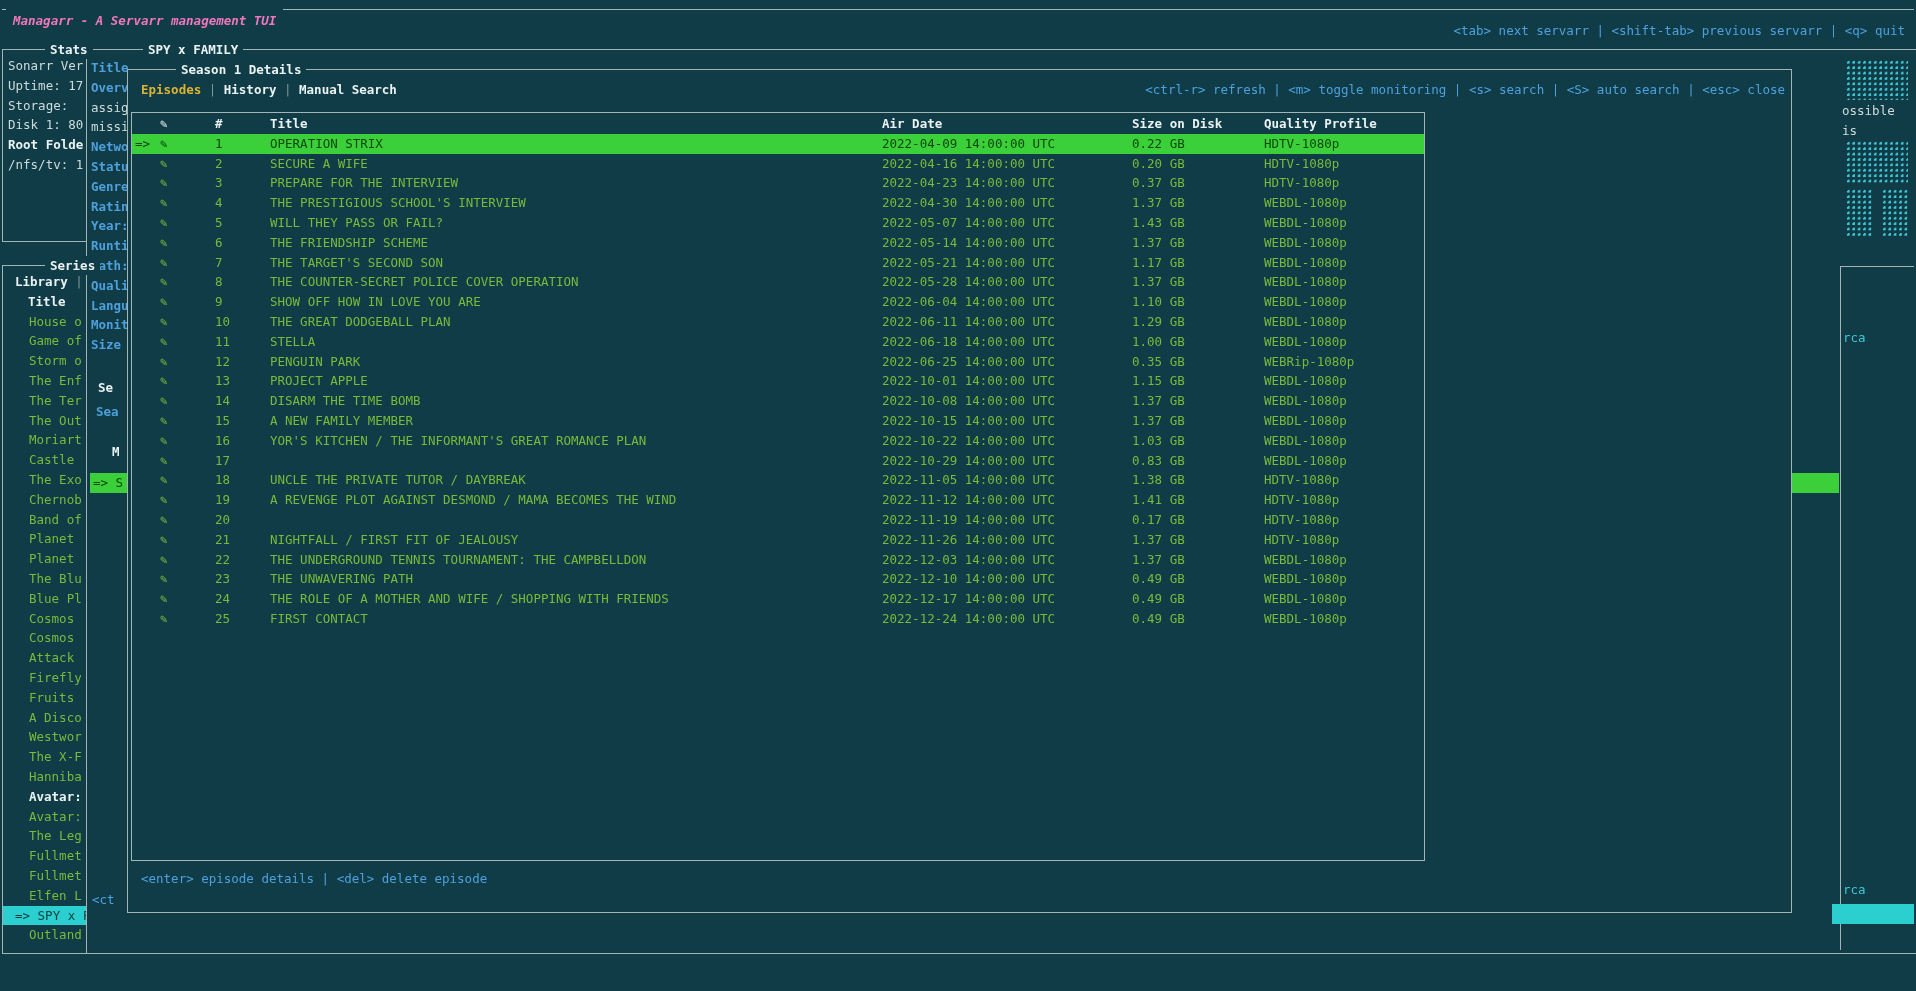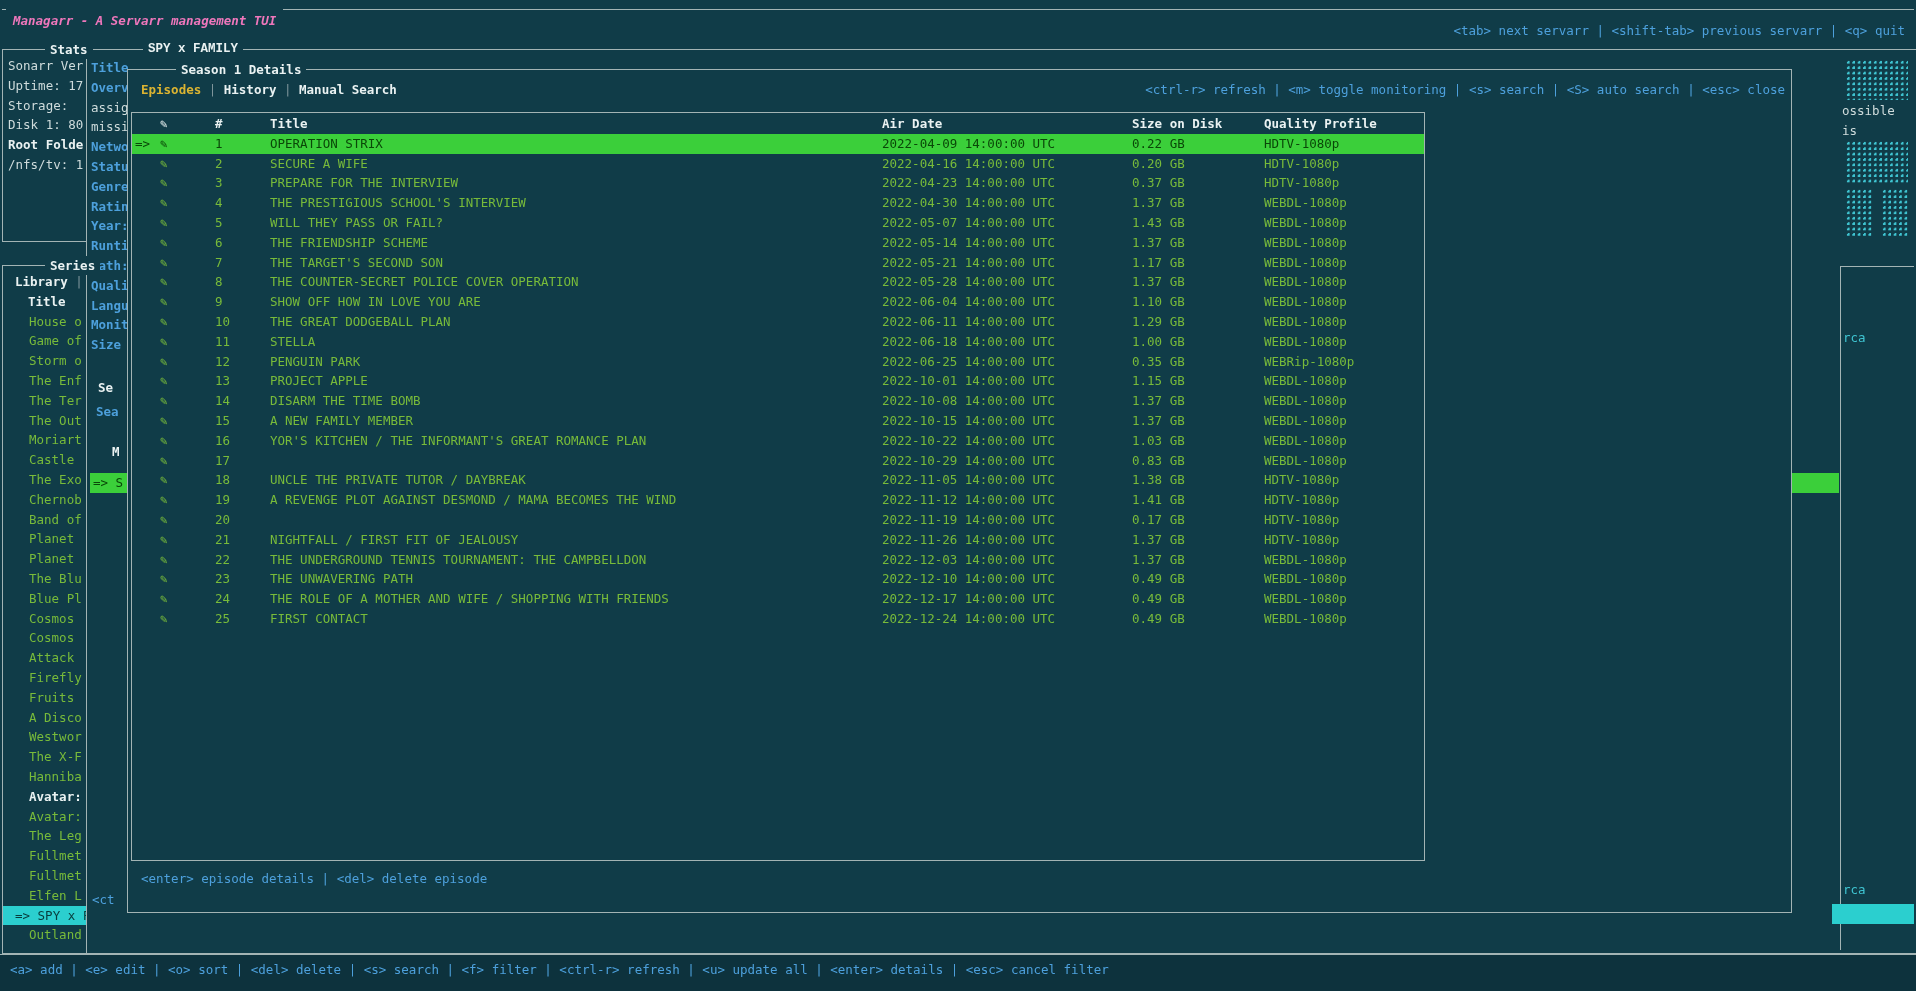--- a/index.html
+++ b/index.html
@@ -50,21 +50,21 @@
   .series-box{left:2px;top:265px;width:83px;height:687px;}
   .series-stack{position:absolute;left:0;top:6px;right:0;overflow:hidden;}
   .series-tab{padding-left:5px;margin-left:7px;}
   .series-header{padding-left:25px;color:var(--bright);font-weight:bold;}
   .series-item{color:var(--green);padding-left:26px;overflow:hidden;}
   .series-item.white{color:var(--bright);font-weight:bold;}
   .series-item.selected{background:var(--cyan-sel-bg);color:var(--cyan-sel-fg);padding-left:12px;}
 
   
   .main-box{left:86px;top:49px;width:1829px;height:903px;}
-  .main-box .box-title{left:24px;font-family:Liberation Mono, monospace;}
+  .main-box .box-title{left:24px;}
   .detail-frags{position:absolute;left:4px;top:8px;}
   .frag{position:absolute;height:var(--rh);line-height:var(--rh);white-space:pre;}
   .f-se{left:11px;top:328px;}
   .f-sea{left:9px;top:352px;}
   .f-m{left:25px;top:392px;}
   .f-oss{left:1755px;top:51px;}
   .f-is{left:1755px;top:71px;}
   .f-rca1{left:1756px;top:278px;}
   .f-rca2{left:1756px;top:830px;}
   .f-ct{left:5px;top:840px;}
@@ -530,17 +530,14 @@
               <span class="sS gr">0.49 GB</span>
               <span class="sQ gr">WEBDL-1080p</span>
             </div>
           </div>
       </div>
     </div>
 
     <div class="modal-help key-text">&lt;enter&gt; episode details | &lt;del&gt; delete episode</div>
   </div>
 
-  <div class="bottom-bar">
-    <span class="key-text">&lt;a&gt; add | &lt;e&gt; edit | &lt;o&gt; sort | &lt;del&gt; delete | &lt;s&gt; search | &lt;f&gt; filter | &lt;ctrl-r&gt; refresh | &lt;u&gt; update all | &lt;enter&gt; details | &lt;esc&gt; cancel filter</span>
-  </div>
 
 </div>
 
 </body></html>

